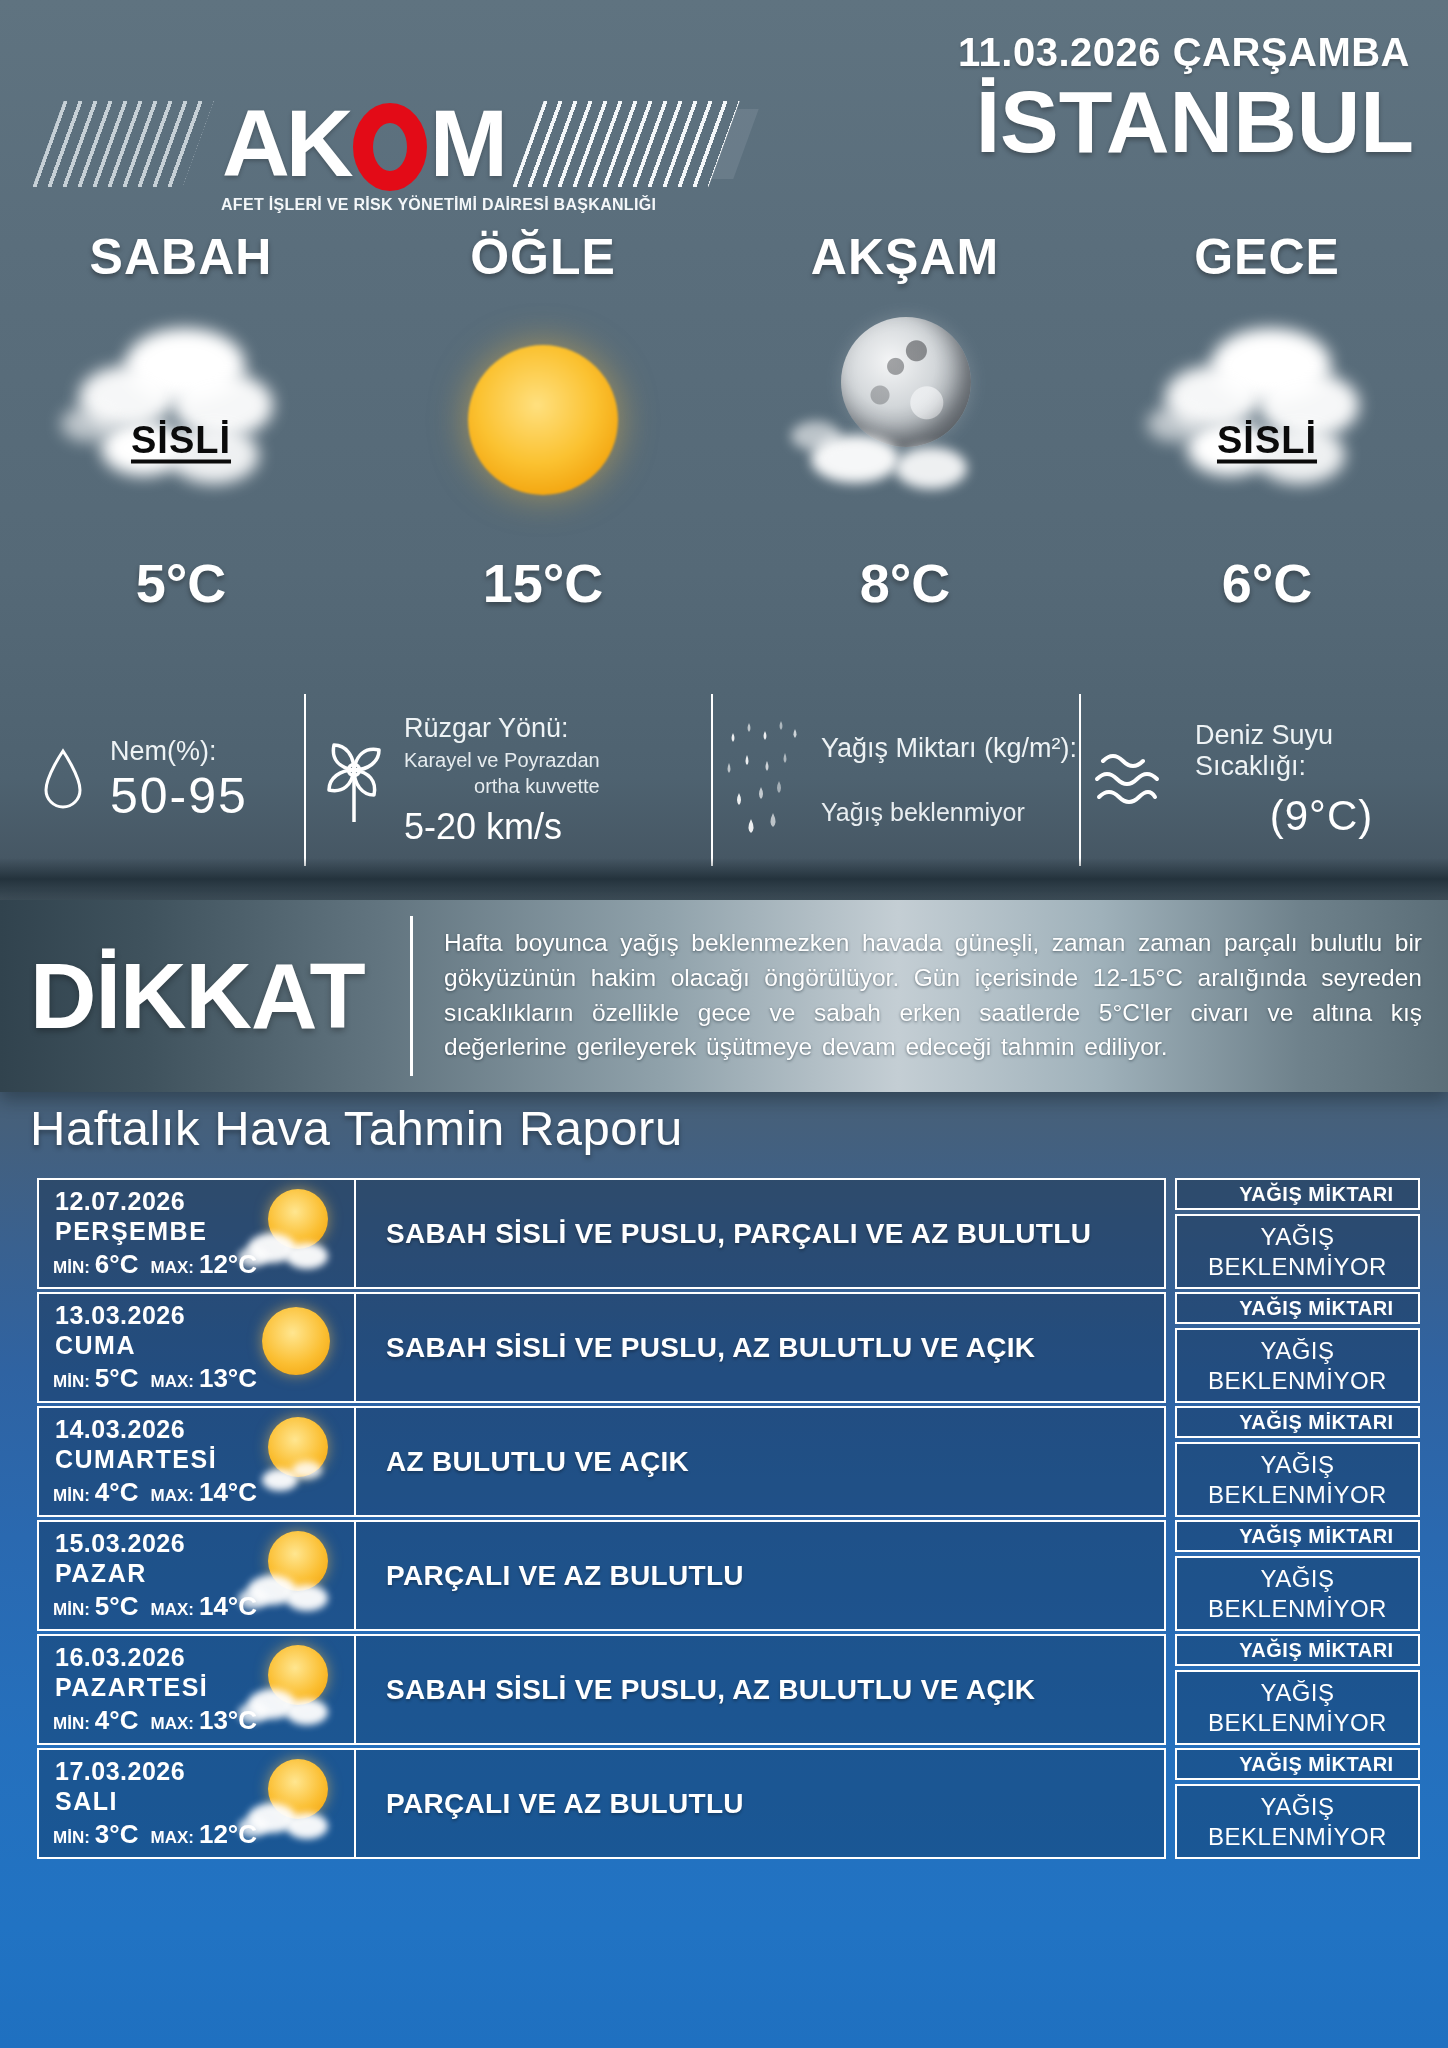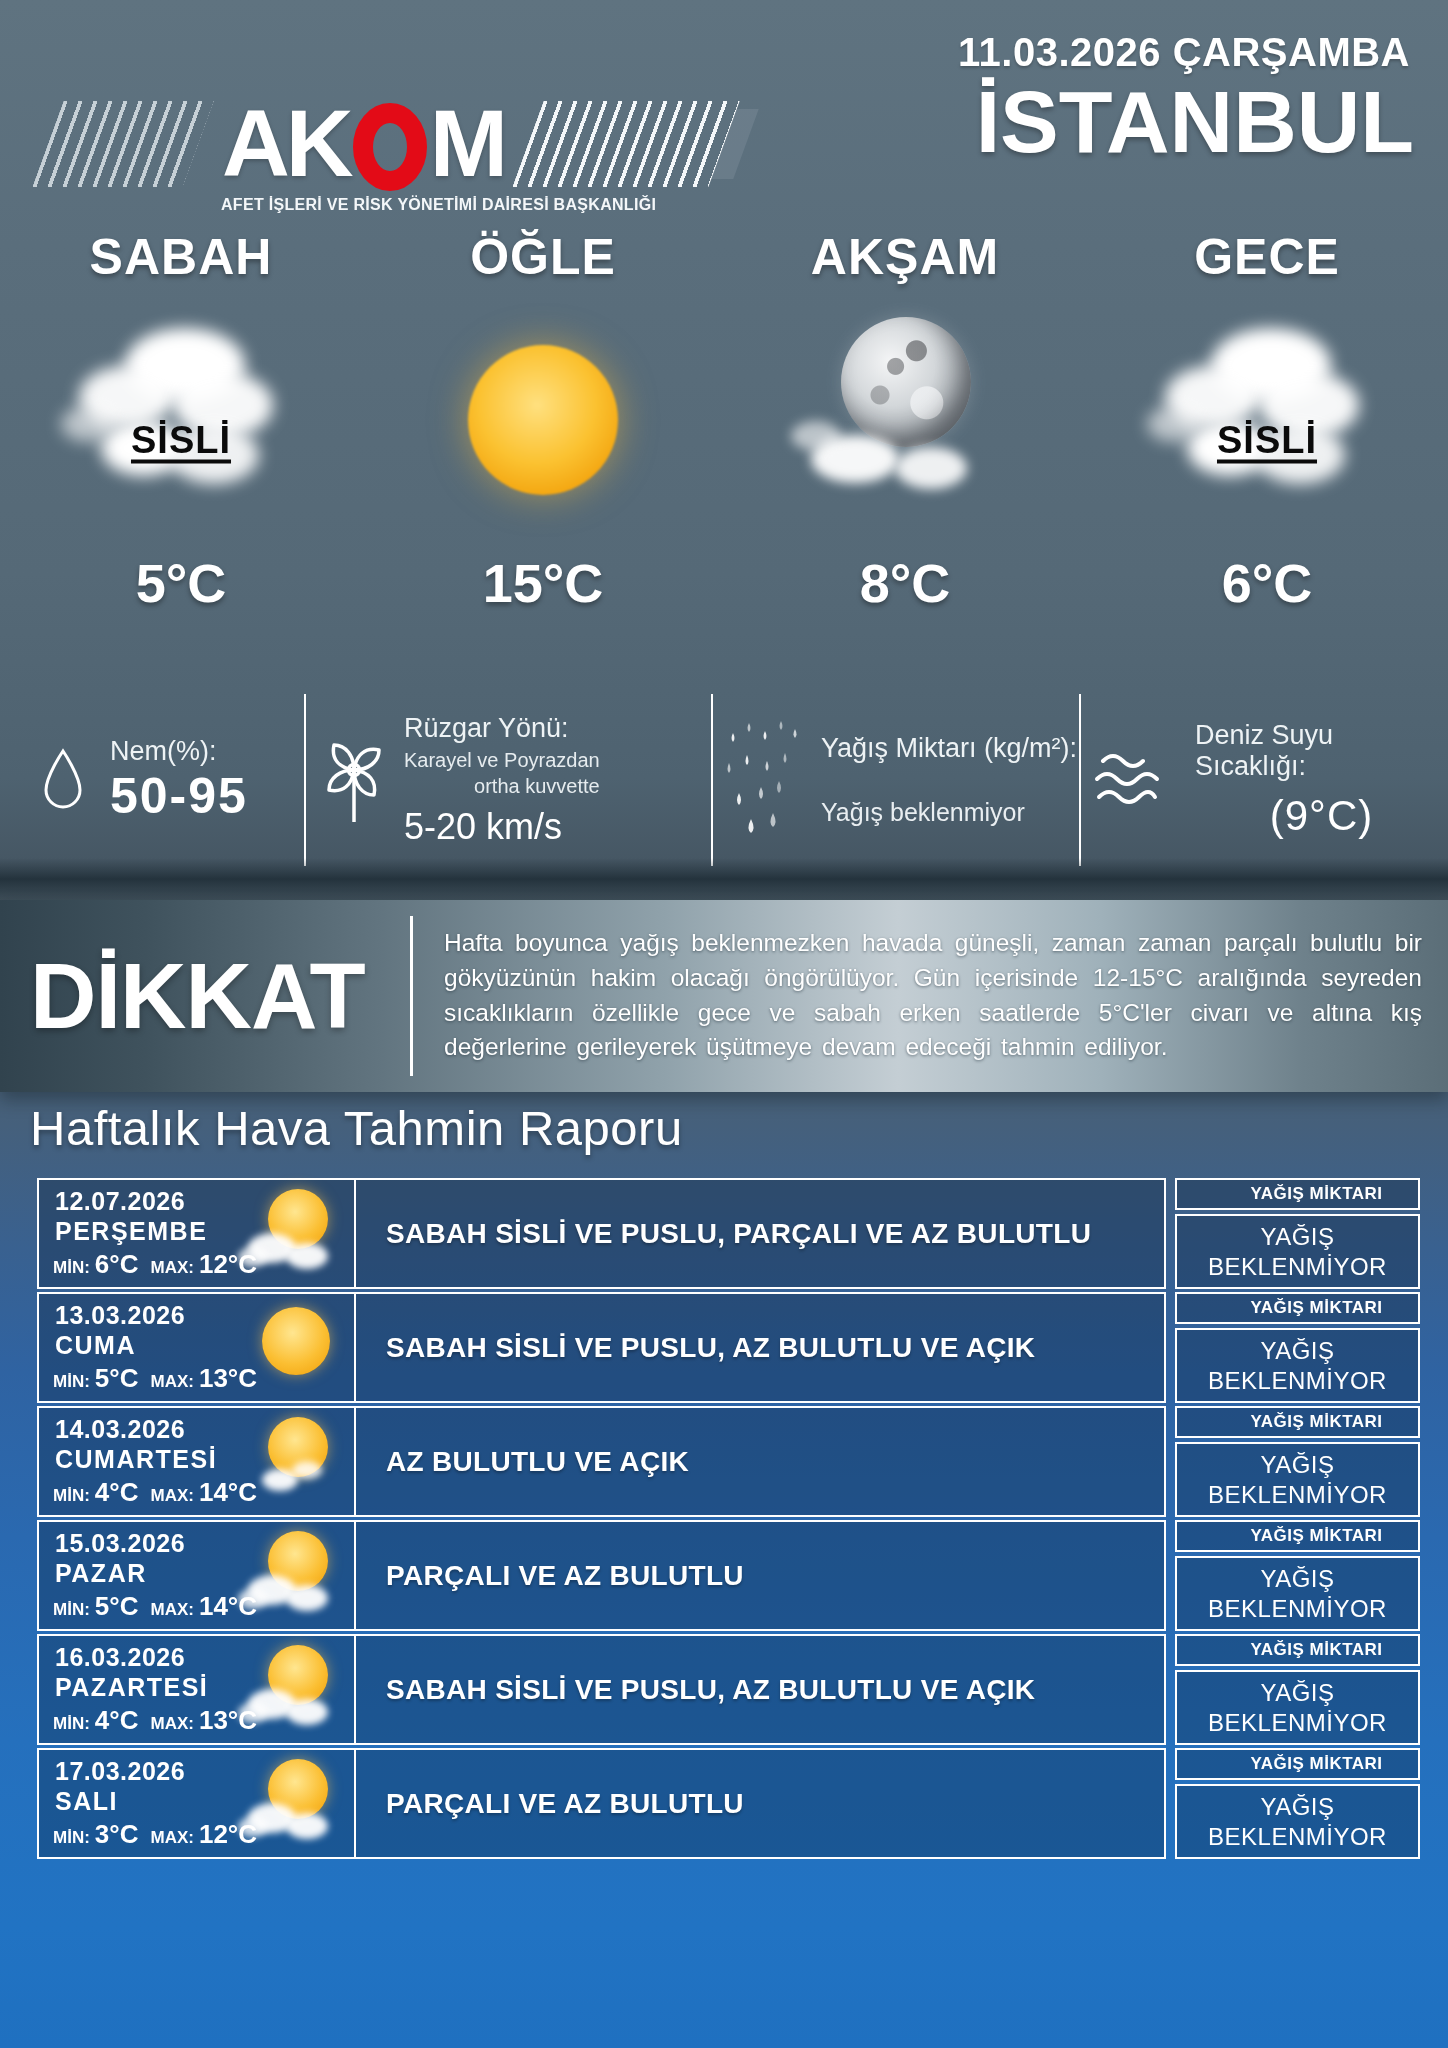--- a/index.html
+++ b/index.html
@@ -68,21 +68,21 @@
   .mc3 { width:50px; height:30px; left:-8px; top:106px; opacity:.6; }
   
   .metrics { position:absolute; top:692px; left:0; width:1448px; height:176px; display:flex; }
   .metric { position:relative; display:flex; align-items:center; height:100%; }
   .metric + .metric::before { content:""; position:absolute; left:0; top:2px; bottom:2px; width:2px; background:#fff; }
   .m1 { width:304px; padding-left:40px; gap:24px; }
   .m2 { width:407px; padding-left:18px; gap:18px; }
   .m3 { width:368px; padding-left:8px;  gap:10px; }
   .m4 { width:369px; padding-left:14px; gap:20px; }
   .mlabel { font-size:27px; font-weight:400; color:#eef3f5; }
-  .mhum-val { font-size:50px; font-weight:700; letter-spacing:2px; margin-top:0; }
+  .mhum-val { font-size:50px; font-weight:400; letter-spacing:2px; margin-top:0; }
   .mdesc { font-size:20px; color:#e6ecef; line-height:1.3; margin-top:3px; white-space:pre-line;text-align:right; }
   .mwind-val { font-size:36px; font-weight:500; margin-top:7px; }
   .mprecip-val { font-size:25px; color:#e9eef1; margin-top:34px; }
   .msea-val { font-size:42px; font-weight:500; text-align:center; margin-top:10px; letter-spacing:1px; }
   .micon { flex:none; }
   
   .dark-band { position:absolute; top:858px; left:0; width:100%; height:42px;
     background:linear-gradient(180deg, rgba(21,35,44,0) 0%, rgba(21,35,44,.7) 50%, rgba(21,35,44,.2) 100%); }
   .warning { position:absolute; top:900px; left:0; width:1448px; height:192px;
     background:linear-gradient(90deg,#31434e 0%,#3f525d 10%,#61747f 26%,#90a2ab 46%,#c4ced4 62%,#9fb1ba 76%,#6e818b 90%,#5b6e78 100%);
@@ -104,21 +104,21 @@
   .wdate .d { font-size:25px; font-weight:600; letter-spacing:.5px; }
   .wdate .day { font-size:25px; font-weight:600; letter-spacing:1.5px; margin-top:1px; }
   .minmax { position:absolute; left:14px; bottom:7px; display:flex; align-items:baseline; }
   .minmax .lbl { font-size:17px; font-weight:800; }
   .minmax .val { font-size:26px; font-weight:800; margin:0 12px 0 5px; }
   .minmax .val:last-child { margin-right:0; }
   .wdesc { flex:1; display:flex; align-items:center; padding:0 10px 0 30px;
     font-size:28px; font-weight:700; letter-spacing:.3px; text-shadow:0 2px 3px rgba(0,0,0,.3); }
   .wprecip { width:245px; flex:none; display:flex; flex-direction:column; gap:4px; }
   .ph { height:32px; border:2px solid #fff; background:rgba(9,32,56,.32);
-    display:flex; align-items:center; justify-content:center; font-size:17px; font-weight:800; letter-spacing:.5px;padding-left:38px; }
+    display:flex; align-items:center; justify-content:center; font-size:20px; font-weight:800; letter-spacing:.5px;padding-left:38px; }
   .pv { flex:1; border:2px solid #fff; background:rgba(9,32,56,.32);
     display:flex; align-items:center; justify-content:center; text-align:center;
     font-size:24px; font-weight:400; letter-spacing:.5px; line-height:1.25; white-space:pre-line; }
   .row-icon { position:absolute; right:10px; top:50%; transform:translateY(-50%); width:100px; height:94px; }
   .ri-sun { position:absolute; left:24px; top:2px; width:60px; height:60px; border-radius:50%;
     background:radial-gradient(circle at 45% 38%, #ffe690, #fbbf33 55%, #f09d05);
     box-shadow:0 0 14px rgba(250,195,80,.55); filter:blur(.4px); }
   .ri-puff { position:absolute; background:#fff; border-radius:50%; filter:blur(3.5px); opacity:.95; }
   .rp1 { width:48px; height:30px; left:4px; top:46px; }
   .rp2 { width:42px; height:26px; left:42px; top:56px; }

